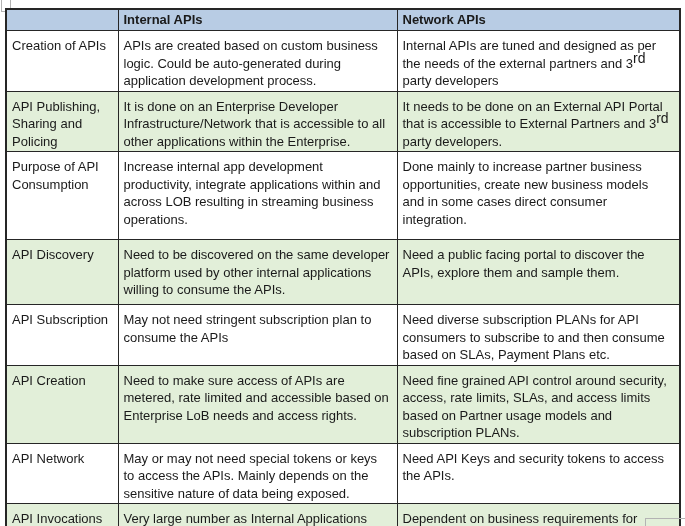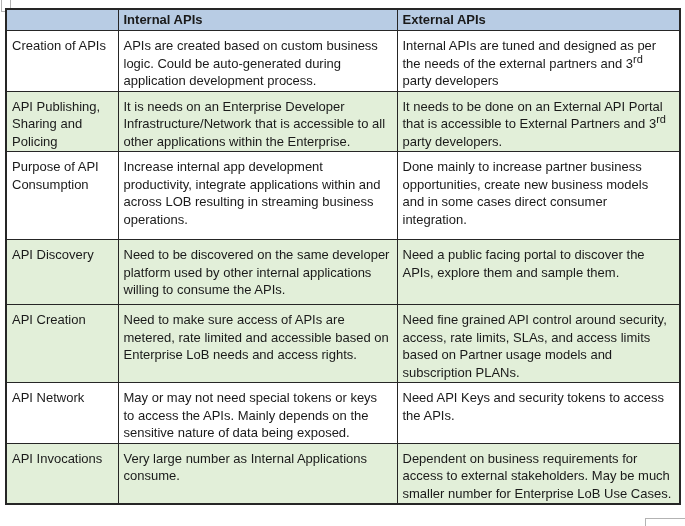--- a/index.html
+++ b/index.html
@@ -35,21 +35,21 @@
   }
   .cmp thead th{
     background:var(--header-bg);
     font-weight:bold;
     height:18px;
     padding-top:0;
     line-height:19px;
   }
   .cmp tbody tr.band{background:var(--band-bg);}
   .cmp tbody th{font-weight:normal;}
-  sup{font-size:11px;line-height:0;vertical-align:super;}
+  sup{font-size:14px;line-height:0;vertical-align:super;}
   .handle-tl{
     position:absolute;left:1px;top:-2px;width:8px;height:12px;
     border:1px solid var(--handle);background:transparent;
   }
   .handle-br{
     position:absolute;left:645px;top:518px;width:46px;height:14px;
     border:1px solid var(--handle);background:transparent;
   }
 </style>
 </head>
@@ -61,43 +61,48 @@
   <table class="cmp">
     <colgroup>
       <col style="width:112px">
       <col style="width:279px">
       <col style="width:283px">
     </colgroup>
     <thead>
       <tr>
         <th></th>
         <th>Internal APIs</th>
-        <th>External APIs</th>
+        <th>Network APIs</th>
       </tr>
     </thead>
     <tbody>
       <tr style="height:53px">
         <th>Creation of APIs</th>
         <td>APIs are created based on custom business logic. Could be auto-generated during application development process.</td>
         <td>Internal APIs are tuned and designed as per the needs of the external partners and 3<sup>rd</sup> party developers</td>
       </tr>
       <tr class="band" style="height:58px">
         <th>API Publishing, Sharing and Policing</th>
-        <td>It is needs on an Enterprise Developer Infrastructure/Network that is accessible to all other applications within the Enterprise.</td>
+        <td>It is done on an Enterprise Developer Infrastructure/Network that is accessible to all other applications within the Enterprise.</td>
         <td>It needs to be done on an External API Portal that is accessible to External Partners and 3<sup>rd</sup> party developers.</td>
       </tr>
       <tr style="height:88px">
         <th>Purpose of API Consumption</th>
         <td>Increase internal app development productivity, integrate applications within and across LOB resulting in streaming business operations.</td>
         <td>Done mainly to increase partner business opportunities, create new business models and in some cases direct consumer integration.</td>
       </tr>
       <tr class="band" style="height:65px">
         <th>API Discovery</th>
         <td>Need to be discovered on the same developer platform used by other internal applications willing to consume the APIs.</td>
         <td>Need a public facing portal to discover the APIs, explore them and sample them.</td>
+      </tr>
+      <tr style="height:50px">
+        <th>API Subscription</th>
+        <td>May not need stringent subscription plan to consume the APIs</td>
+        <td>Need diverse subscription PLANs for API consumers to subscribe to and then consume based on SLAs, Payment Plans etc.</td>
       </tr>
       <tr class="band" style="height:72px">
         <th>API Creation</th>
         <td>Need to make sure access of APIs are metered, rate limited and accessible based on Enterprise LoB needs and access rights.</td>
         <td>Need fine grained API control around security, access, rate limits, SLAs, and access limits based on Partner usage models and subscription PLANs.</td>
       </tr>
       <tr style="height:55px">
         <th>API Network</th>
         <td>May or may not need special tokens or keys to access the APIs. Mainly depends on the sensitive nature of data being exposed.</td>
         <td>Need API Keys and security tokens to access the APIs.</td>

